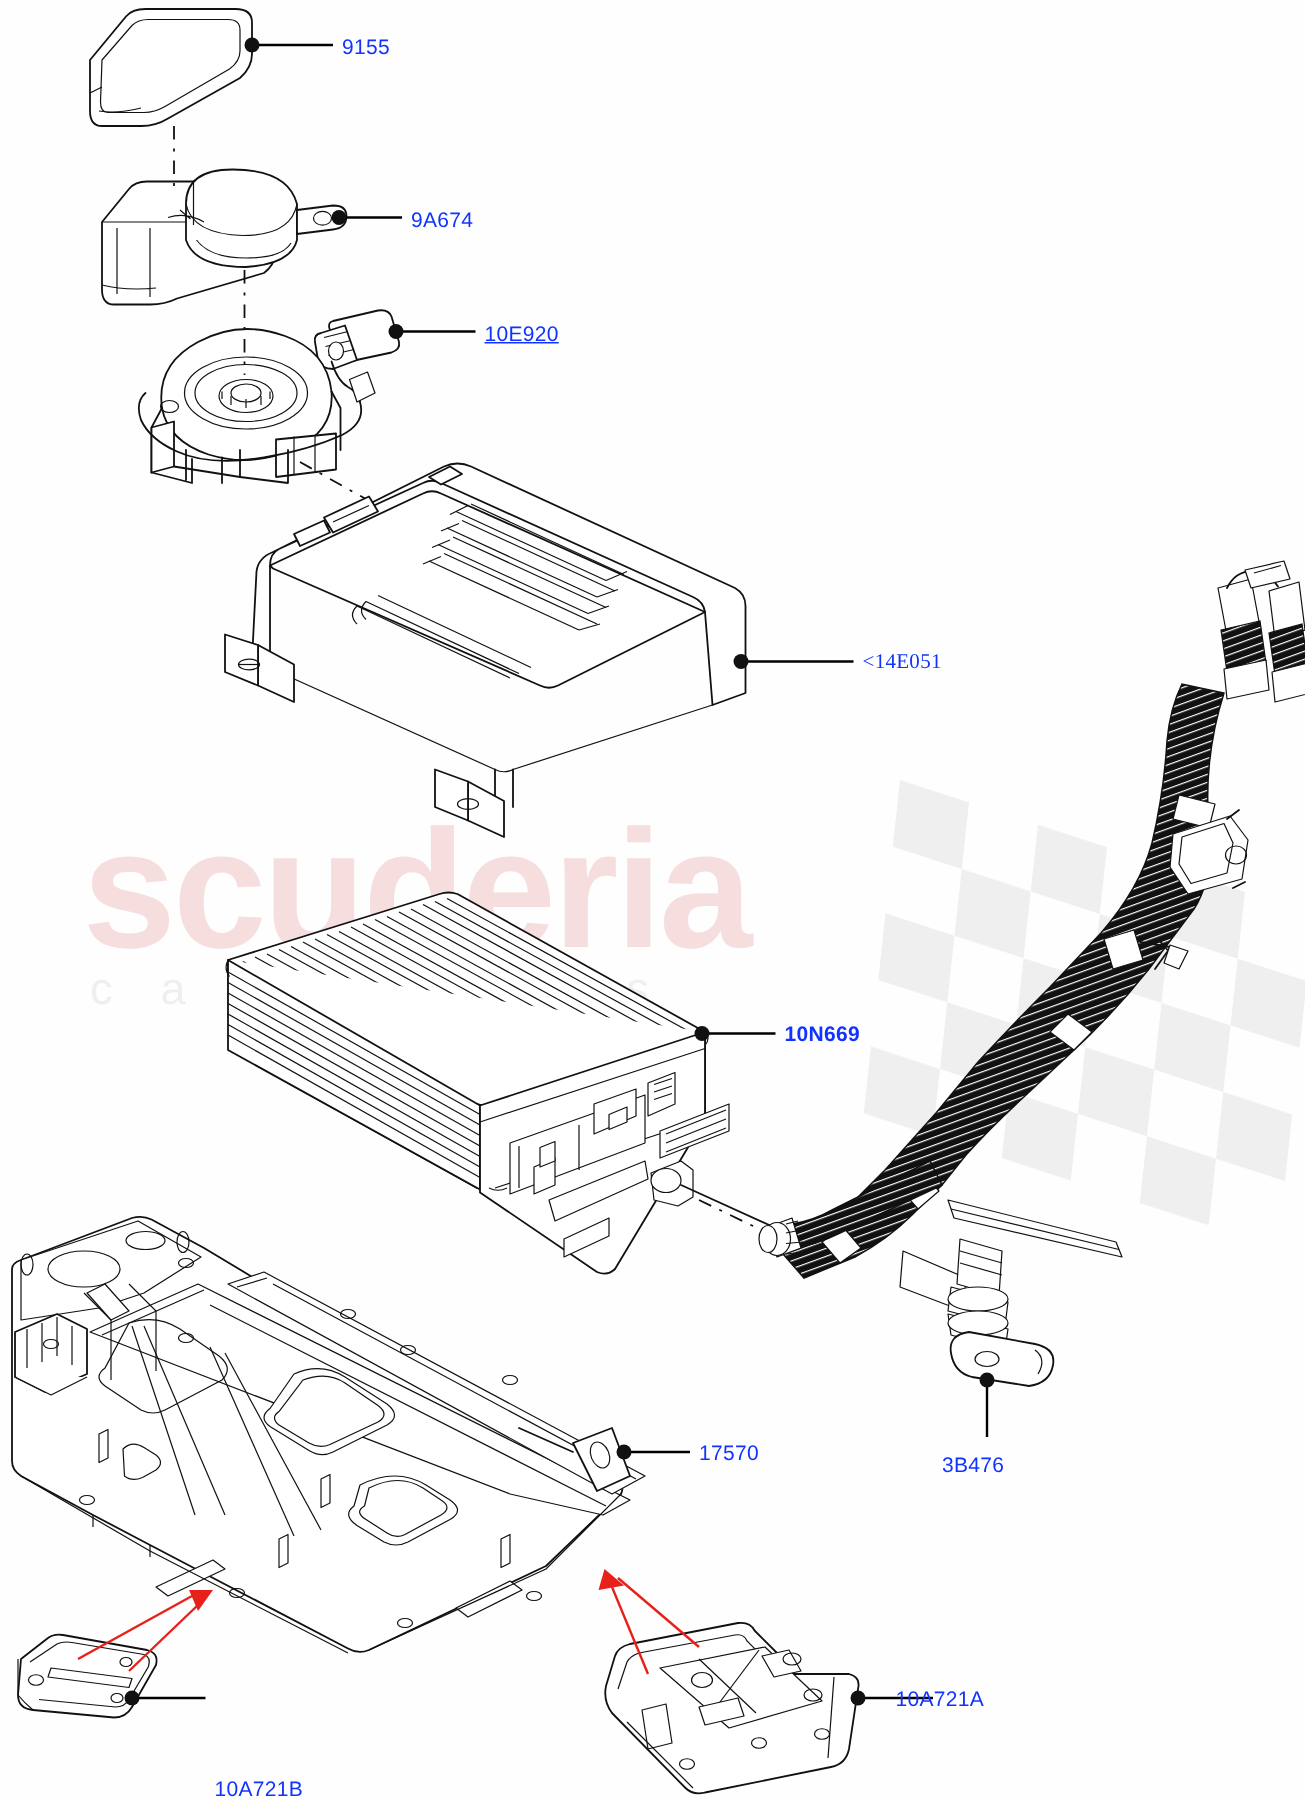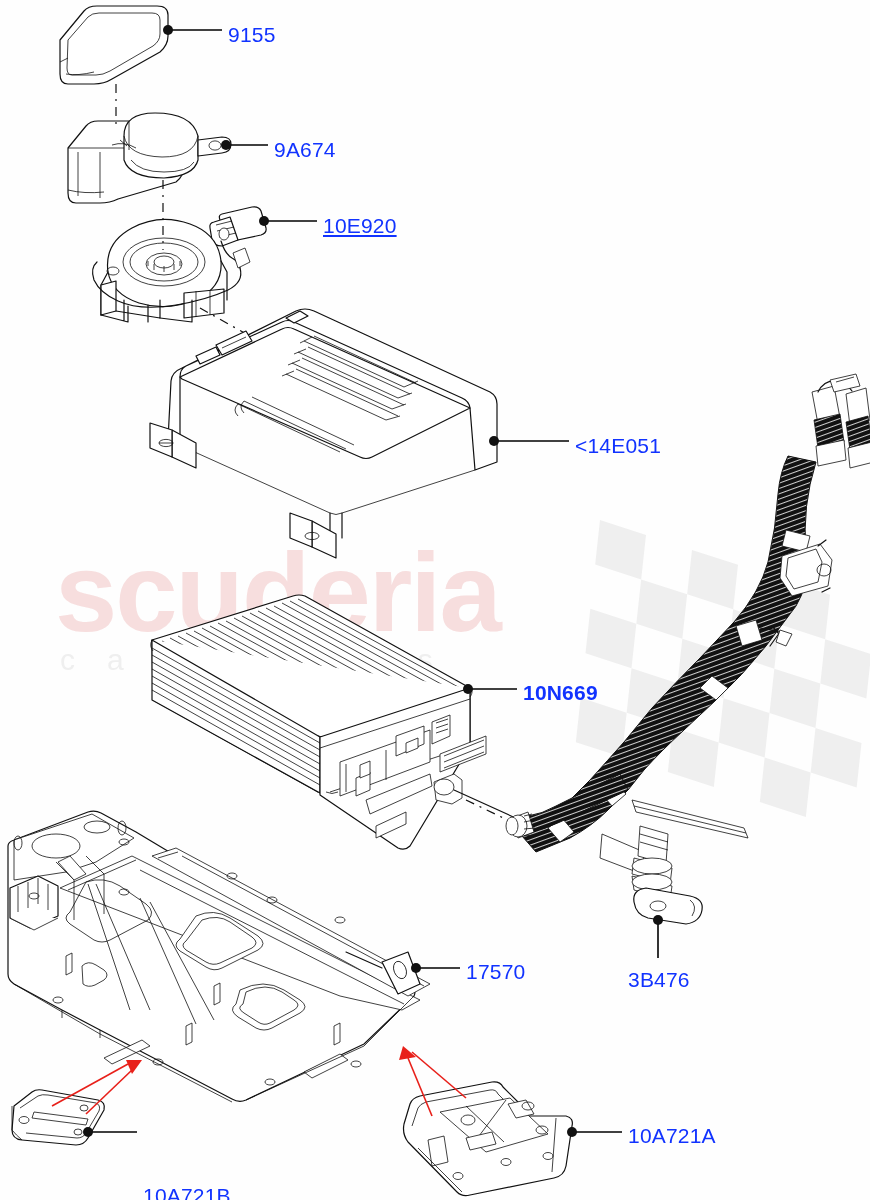--- a/index.html
+++ b/index.html
@@ -13,21 +13,21 @@
     height:1200px;
     background:#fefefe;
     overflow:hidden;
   }
   #art{position:absolute;left:0;top:0;width:870px;height:1200px;}
 
   
   .callout{
     position:absolute;
     color:#1133ff;
-    font-size:21px;
+    font-size:14px;
     font-weight:400;
     letter-spacing:0.2px;
     white-space:nowrap;
     font-family:"Liberation Sans", sans-serif;
   }
   
   .wm-wrap{
     position:absolute;
     left:0; top:0; width:870px; height:1200px;
     pointer-events:none;
@@ -441,20 +441,20 @@
         <circle class="blk" cx="88" cy="1132" r="5"></circle>
 
       <path class="lead" d="M572 1132 L622 1132"></path>
         <circle class="blk" cx="572" cy="1132" r="5"></circle>
     </g>
   </svg>
 
   <div class="callout" style="left:228px;top:23px;">9155</div>
   <div class="callout" style="left:274px;top:138px;">9A674</div>
   <div class="callout" style="left:323px;top:214px;text-decoration:underline;">10E920</div>
-  <div class="callout" style="left:575px;top:434px;">&lt;14E051</div>
+  <div class="callout" style="left:575px;top:434px;font-family:Liberation Serif, serif;">&lt;14E051</div>
   <div class="callout" style="left:523px;top:681px;font-weight:bold;">10N669</div>
   <div class="callout" style="left:466px;top:960px;">17570</div>
   <div class="callout" style="left:628px;top:968px;">3B476</div>
   <div class="callout" style="left:143px;top:1184px;">10A721B</div>
-  <div class="callout" style="left:628px;top:1124px;">10A721A</div>
+  <div class="callout" style="left:597px;top:1124px;">10A721A</div>
 
 </div>
 
 </body></html>

